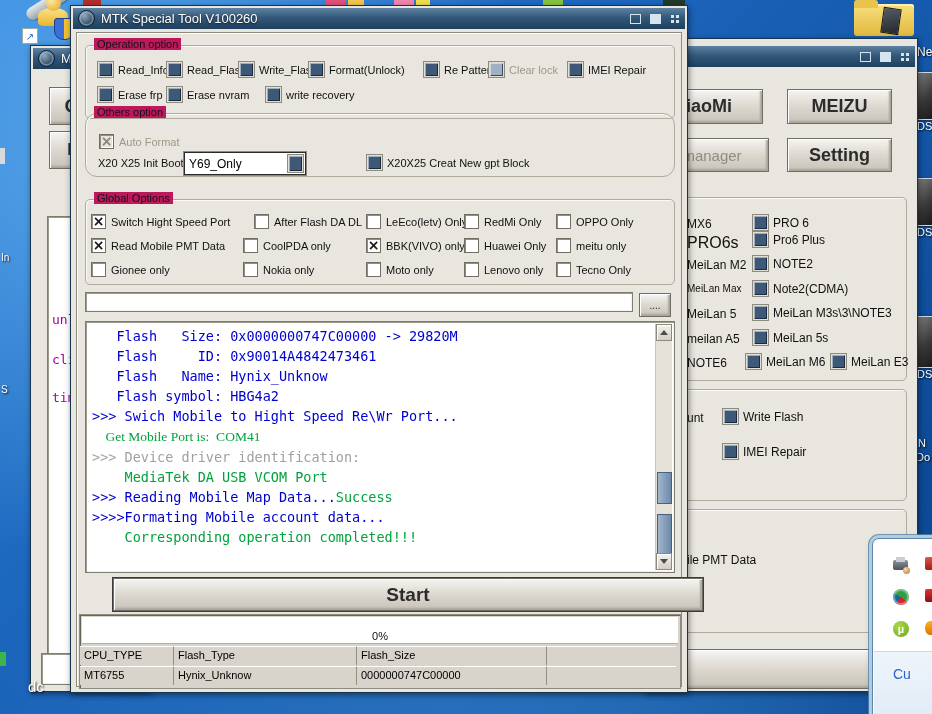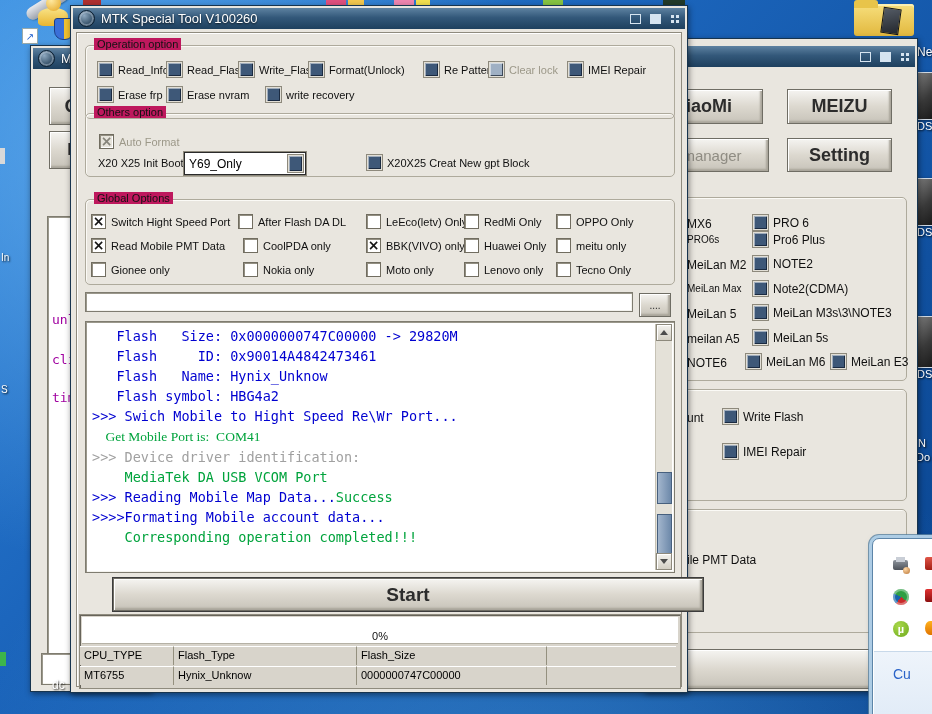--- a/index.html
+++ b/index.html
@@ -97,21 +97,21 @@
 <div class="dlabel" style="left:917px;top:120px;">DS</div>
 <div class="thumb" style="left:916px;top:178px;height:46px;"></div>
 <div class="dlabel" style="left:917px;top:226px;">DS</div>
 <div class="thumb" style="left:916px;top:316px;height:50px;"></div>
 <div class="dlabel" style="left:917px;top:368px;">DS</div>
 <div class="dlabel" style="left:918px;top:437px;">N</div>
 <div class="dlabel" style="left:916px;top:451px;">Do</div>
 
 <div class="dlabel" style="left:1px;top:252px;font-size:10px;">In</div>
 <div class="dlabel" style="left:1px;top:384px;font-size:10px;">S</div>
-<div class="dlabel" style="left:52px;top:678px;font-size:12px;z-index:6;">dc</div>
+<div class="dlabel" style="left:28px;top:678px;font-size:15px;z-index:6;">dc</div>
 <div class="abs" style="left:0;top:148px;width:5px;height:16px;background:#d9d9d9;z-index:1;"></div>
 <div class="abs" style="left:0;top:652px;width:6px;height:14px;background:#3db54a;z-index:1;"></div>
 
 <div class="win" id="left-win" style="left:30px;top:45px;width:120px;height:645px;z-index:2;">
   <div class="titlebar">
     <span class="app-ico"></span>
     <span class="ttl">M</span>
   </div>
   <div class="btn3d" style="left:18px;top:41px;width:44px;height:36px;font-weight:bold;font-size:19px;">
       <span>Q</span>
@@ -150,21 +150,21 @@
 
   <div class="grp" style="left:8px;top:158px;width:252px;height:182px;"></div>
 
   <div class="opt" style="left:42px;top:178px;font-size:12px;">
       <span>MX6</span>
     </div>
   <div class="opt" style="left:108px;top:176px;font-size:12px;">
       <span class="ncb"></span>
       <span>PRO 6</span>
     </div>
-  <div class="opt" style="left:42px;top:195px;font-size:10px;">
+  <div class="opt" style="left:42px;top:195px;font-size:16px;">
       <span>PRO6s</span>
     </div>
   <div class="opt" style="left:108px;top:193px;font-size:12px;">
       <span class="ncb"></span>
       <span>Pro6 Plus</span>
     </div>
   <div class="opt" style="left:42px;top:219px;font-size:12px;">
       <span>MeiLan M2</span>
     </div>
   <div class="opt" style="left:108px;top:217px;font-size:12px;">
@@ -276,21 +276,21 @@
     </div>
   <div class="opt" style="left:96px;top:81px;">
       <span class="ncb"></span>
       <span>Erase nvram</span>
     </div>
   <div class="opt" style="left:195px;top:81px;">
       <span class="ncb"></span>
       <span>write recovery</span>
     </div>
 
-  <div class="grp" style="left:14px;top:107px;width:588px;height:62px;">
+  <div class="grp" style="left:14px;top:107px;width:588px;height:62px;border-radius:12px;">
     <span class="legend">Others option</span>
   </div>
   <div class="opt dis" style="left:28px;top:128px;">
     <span class="cb dis checked"></span>
     <span>Auto Format</span>
   </div>
   <div class="opt" style="left:27px;top:151px;">
       <span>X20 X25 Init Boot</span>
     </div>
   <div style="position:absolute;left:113px;top:146px;width:120px;height:21px;background:#fff;border:1px solid #2a2a2a;outline:1px solid #8d897c;display:flex;align-items:center;">
@@ -302,21 +302,21 @@
     <span>X20X25 Creat New gpt Block</span>
   </div>
 
   <div class="grp" style="left:14px;top:193px;width:588px;height:84px;">
     <span class="legend">Global Options</span>
   </div>
   <div class="opt" style="left:20px;top:208px;">
       <span class="cb checked"></span>
       <span>Switch Hight Speed Port</span>
     </div>
-  <div class="opt" style="left:167px;top:208px;">
+  <div class="opt" style="left:183px;top:208px;">
       <span class="cb"></span>
       <span>After Flash DA DL</span>
     </div>
   <div class="opt" style="left:295px;top:208px;">
       <span class="cb"></span>
       <span>LeEco(letv) Only</span>
     </div>
   <div class="opt" style="left:393px;top:208px;">
       <span class="cb"></span>
       <span>RedMi Only</span>

